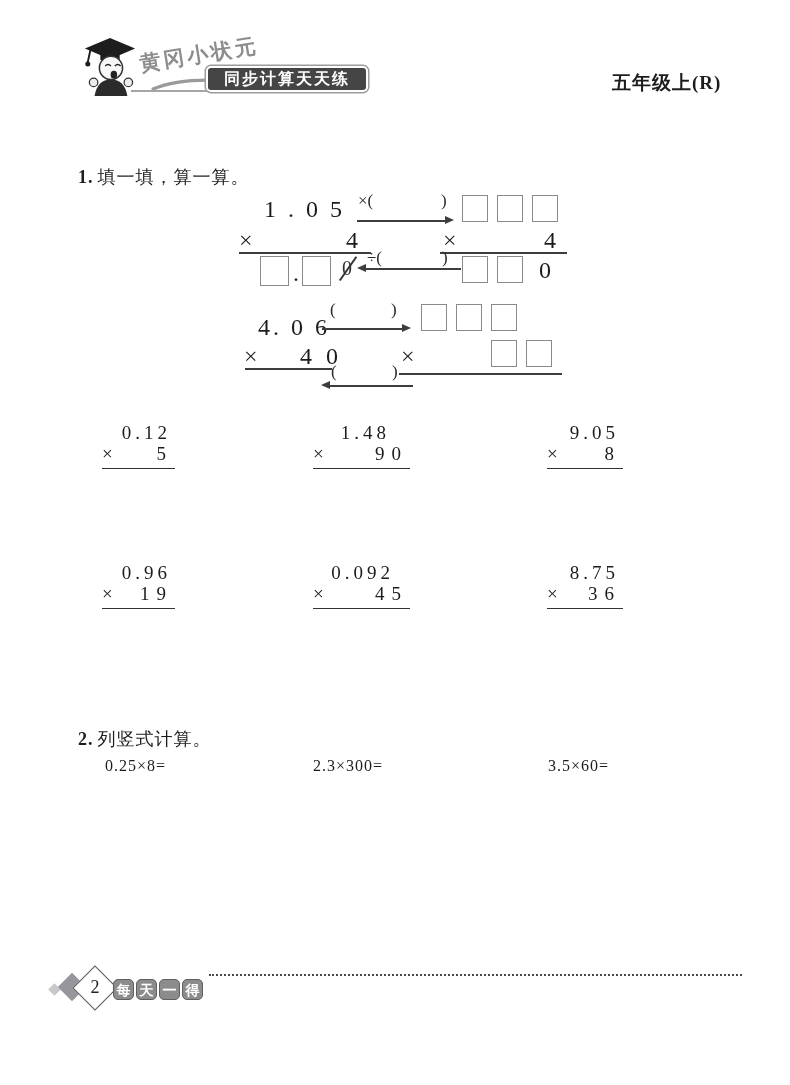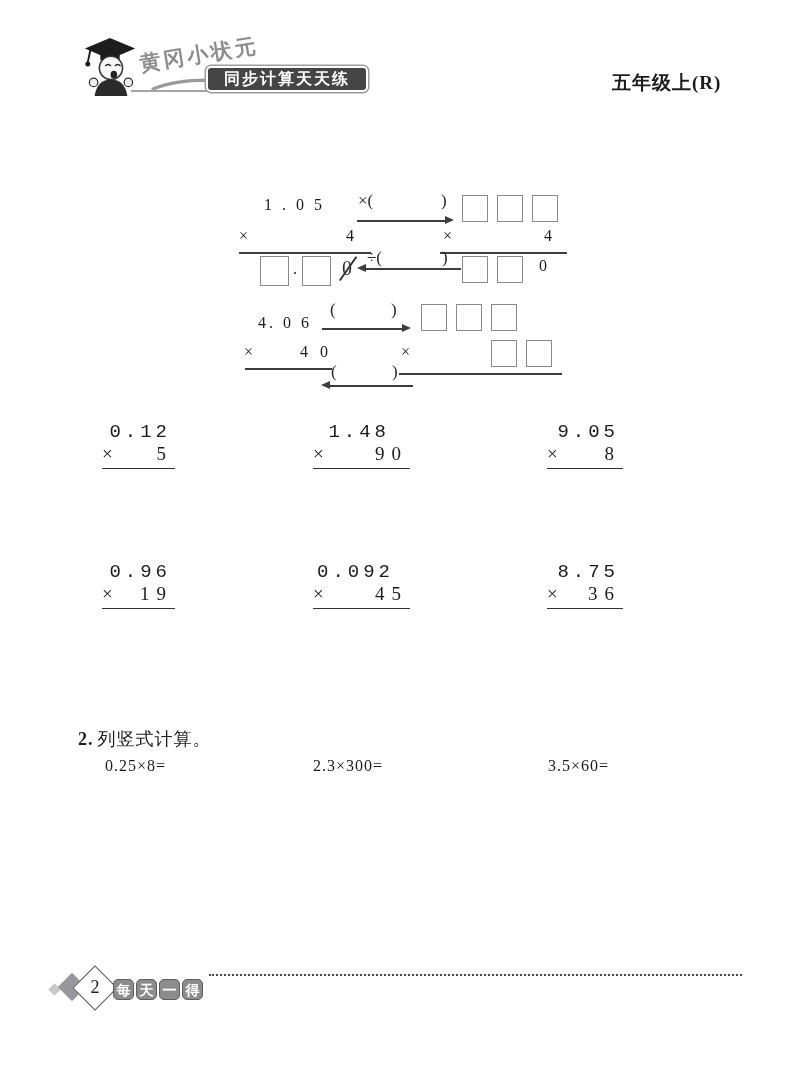--- a/index.html
+++ b/index.html
@@ -27,38 +27,38 @@
   .header-line { height:1.5px; background:#a5a5a5; }
   .edition { font-size:19px; font-weight:bold; letter-spacing:1px; }
 
   
   .doc-title { width:100%; text-align:center; font-size:27px; font-weight:bold; letter-spacing:4px; }
   .sec-head { font-size:18px; letter-spacing:1px; }
   .sec-head b { font-family:"Liberation Serif",serif; margin-right:4px; }
 
   
   .dg { position:absolute; }
-  .dg .t { position:absolute; font-size:16px; white-space:pre; }
+  .dg .t { position:absolute; font-size:24px; white-space:pre; }
   .dg .lbl { position:absolute; font-size:17px; color:#2a2a2a; }
   .bx { position:absolute; width:26px; height:27px; border:1.5px solid #8a8a8a; background:#fff; }
   .hline { position:absolute; height:1.6px; background:#3d3d3d; }
   .aline { position:absolute; height:1.5px; background:#3d3d3d; }
   .ah-r { position:absolute; width:0; height:0;
           border-left:9px solid #3d3d3d; border-top:4.5px solid transparent; border-bottom:4.5px solid transparent; }
   .ah-l { position:absolute; width:0; height:0;
           border-right:9px solid #3d3d3d; border-top:4.5px solid transparent; border-bottom:4.5px solid transparent; }
   .ls3 { letter-spacing:3px; }
   .ls4 { letter-spacing:4px; }
   .xzero { position:relative; display:inline-block; font-size:20px; color:#333; }
   .xzero::after { content:""; position:absolute; left:46%; top:-14%; width:1.7px; height:128%;
                   background:#333; transform:rotate(35deg); }
 
   
   .vprob { position:absolute; font-size:19px; }
-  .vp-top { text-align:right; letter-spacing:4px; height:25px; line-height:25px; padding-right:4px;font-family:Liberation Mono, monospace; }
+  .vp-top { text-align:right; letter-spacing:4px; height:25px; line-height:25px; padding-right:4px; }
   .vp-mul { display:flex; justify-content:space-between; align-items:flex-end;
             border-bottom:1.7px solid #333; height:24px; padding-bottom:3px; }
   .vp-mult { letter-spacing:7px; padding-right:2px; }
 
   .expr { position:absolute; font-size:16px; letter-spacing:1px; }
 
   
   .dmd { position:absolute; transform:rotate(45deg); }
   .dmd-s { width:9px;  height:9px;  background:#c8c8c8; }
   .dmd-m { width:20px; height:20px; background:#96969c; }
@@ -99,20 +99,23 @@
     <path d="M3 15 Q34 2 91 8" stroke="#9a9a9a" stroke-width="3.2" fill="none" stroke-linecap="round"></path>
   </svg>
 
   <div class="abs header-line" style="left:131px;top:90px;width:78px"></div>
 
   <div class="abs series-badge" style="left:206px;top:66px">同步计算天天练</div>
 
   <div class="abs edition" style="left:612px;top:70px">五年级上(R)</div>
 
 
+  <div class="abs sec-head" style="left:78px;top:165px">
+    <b>1.</b><span>填一填，算一算。</span>
+  </div>
 
   <div class="dg" style="left:230px;top:192px;width:345px;height:106px">
     <span class="t ls3" style="left:34px;top:4px">1 . 0 5</span>
     <span class="lbl" style="left:128px;top:-1px">×(</span>
     <span class="lbl" style="left:211px;top:-1px">)</span>
     <div class="aline" style="left:127px;top:28px;width:89px"></div>
     <div class="ah-r" style="left:215px;top:24px"></div>
     <div class="bx" style="left:232px;top:3px"></div>
     <div class="bx" style="left:267px;top:3px"></div>
     <div class="bx" style="left:302px;top:3px"></div>

